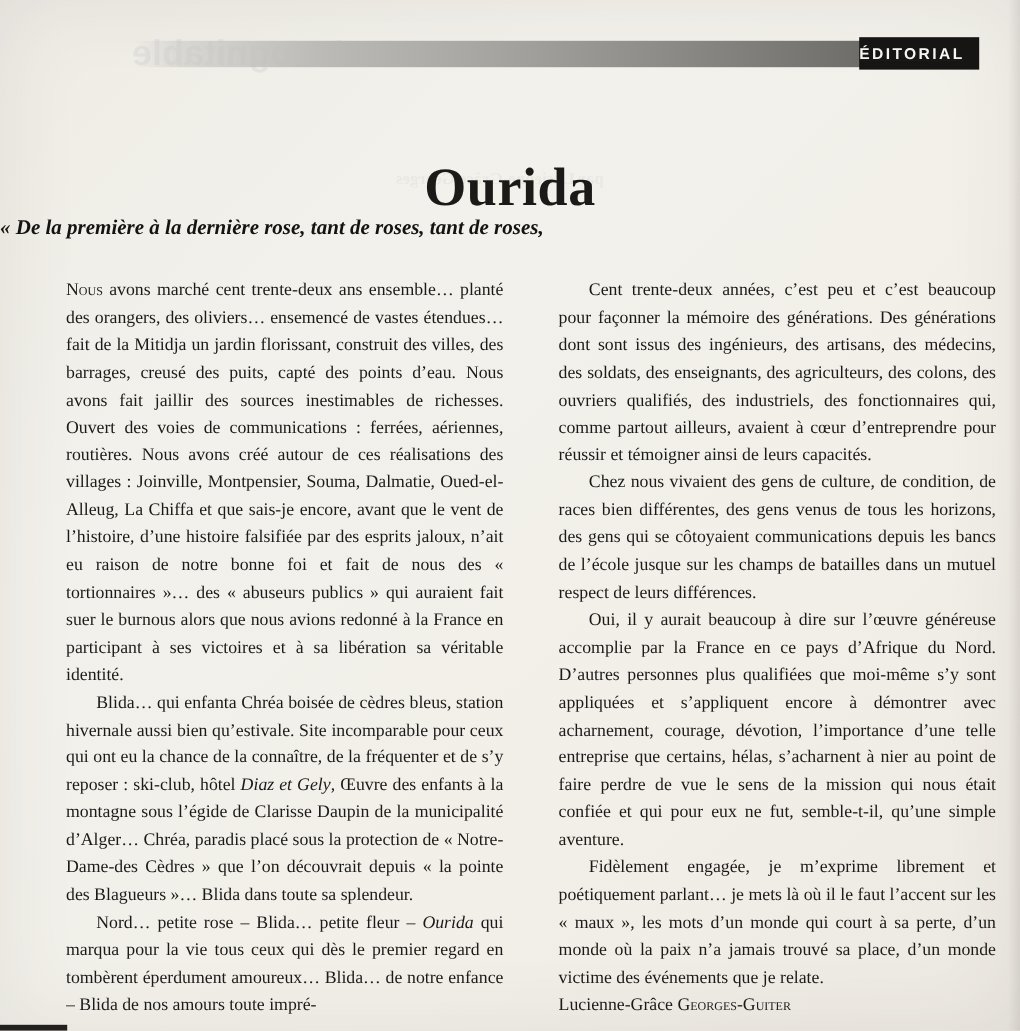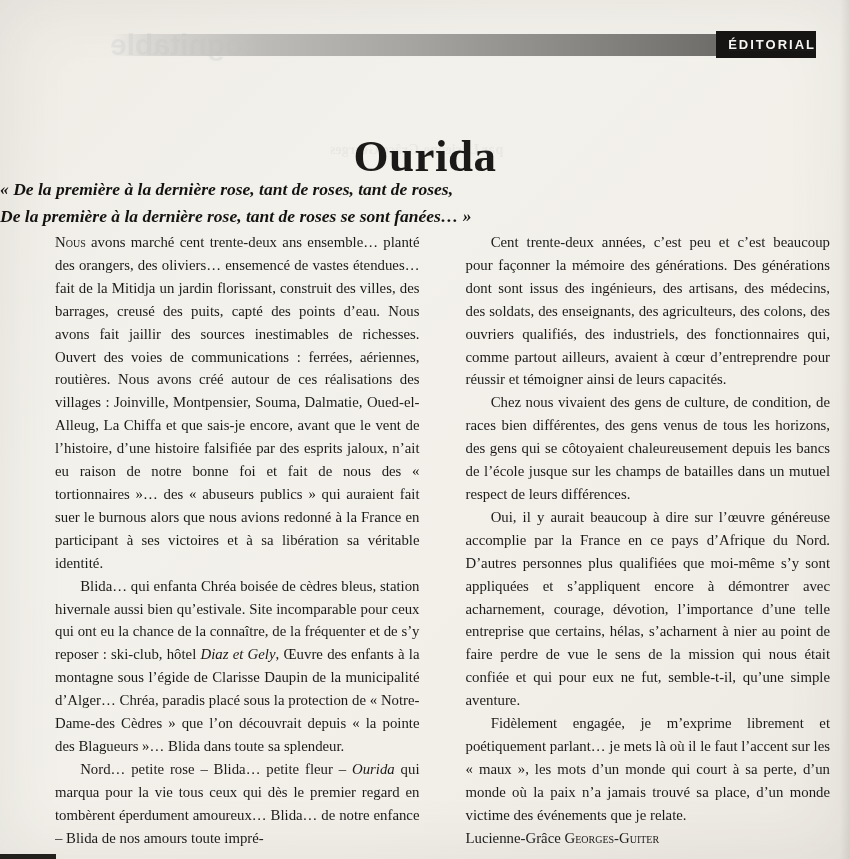--- a/index.html
+++ b/index.html
@@ -21,21 +21,21 @@
     position: absolute; left: 112px; top: 34px;
     width: 606px; height: 22px;
     background: linear-gradient(90deg,
       rgba(205,204,200,0) 0%, rgba(200,199,195,0.55) 6%,
       #bcbbb7 25%, #a5a4a0 50%, #8a8986 75%, #6e6d6a 100%);
   }
   .banner-box {
     position: absolute; left: 716px; top: 31px;
     width: 100px; height: 27px;
     background: #161514;
-    display: flex; align-items: center; justify-content: flex-end; text-decoration: underline;
+    display: flex; align-items: center; justify-content: flex-start; text-decoration: underline;
   }
   .banner-box span {
     font-family: "Liberation Sans", sans-serif;
     font-weight: bold; font-size: 13px; letter-spacing: 2px;
     color: #f6f5f2;
   }
   
   .ghost {
     position: absolute;
     transform: scaleX(-1);
@@ -110,32 +110,31 @@
 
   <div class="banner-bar"></div>
   <div class="banner-box">
     <span>ÉDITORIAL</span>
   </div>
 
   <h1 class="title">Ourida</h1>
 
   <div class="epigraph">
     <div>« De la première à la dernière rose, tant de roses, tant de roses,</div>
-    <div>De la première à la dernière rose, tant de roses se sont fanées… »</div>
   </div>
 
   <div class="columns">
     <div class="col">
         <p class=""><span class="sc">Nous</span><span> avons marché cent trente-deux ans ensemble… planté des orangers, des oliviers… ensemencé de vastes étendues… fait de la Mitidja un jardin florissant, construit des villes, des barrages, creusé des puits, capté des points d’eau. Nous avons fait jaillir des sources inestimables de richesses. Ouvert des voies de communications : ferrées, aériennes, routières. Nous avons créé autour de ces réalisations des villages : Joinville, Montpensier, Souma, Dalmatie, Oued-el-Alleug, La Chiffa et que sais-je encore, avant que le vent de l’histoire, d’une histoire falsifiée par des esprits jaloux, n’ait eu raison de notre bonne foi et fait de nous des « tortionnaires »… des « abuseurs publics » qui auraient fait suer le burnous alors que nous avions redonné à la France en participant à ses victoires et à sa libération sa véritable identité.</span></p>
         <p class="indent"><span>Blida… qui enfanta Chréa boisée de cèdres bleus, station hivernale aussi bien qu’estivale. Site incomparable pour ceux qui ont eu la chance de la connaître, de la fréquenter et de s’y reposer : ski-club, hôtel </span><span class="i">Diaz et Gely</span><span>, Œuvre des enfants à la montagne sous l’égide de Clarisse Daupin de la municipalité d’Alger… Chréa, paradis placé sous la protection de « Notre-Dame-des Cèdres » que l’on découvrait depuis « la pointe des Blagueurs »… Blida dans toute sa splendeur.</span></p>
         <p class="indent"><span>Nord… petite rose – Blida… petite fleur – </span><span class="i">Ourida</span><span> qui marqua pour la vie tous ceux qui dès le premier regard en tombèrent éperdument amoureux… Blida… de notre enfance – Blida de nos amours toute impré-</span></p>
       </div>
     <div class="col">
         <p class="indent"><span>Cent trente-deux années, c’est peu et c’est beaucoup pour façonner la mémoire des générations. Des générations dont sont issus des ingénieurs, des artisans, des médecins, des soldats, des enseignants, des agriculteurs, des colons, des ouvriers qualifiés, des industriels, des fonctionnaires qui, comme partout ailleurs, avaient à cœur d’entreprendre pour réussir et témoigner ainsi de leurs capacités.</span></p>
-        <p class="indent"><span>Chez nous vivaient des gens de culture, de condition, de races bien différentes, des gens venus de tous les horizons, des gens qui se côtoyaient chaleureusement depuis les bancs de l’école jusque sur les champs de batailles dans un mutuel respect de leurs différences.</span></p>
+        <p class="indent"><span>Chez nous vivaient des gens de culture, de condition, de races bien différentes, des gens venus de tous les horizons, des gens qui se côtoyaient communications depuis les bancs de l’école jusque sur les champs de batailles dans un mutuel respect de leurs différences.</span></p>
         <p class="indent"><span>Oui, il y aurait beaucoup à dire sur l’œuvre généreuse accomplie par la France en ce pays d’Afrique du Nord. D’autres personnes plus qualifiées que moi-même s’y sont appliquées et s’appliquent encore à démontrer avec acharnement, courage, dévotion, l’importance d’une telle entreprise que certains, hélas, s’acharnent à nier au point de faire perdre de vue le sens de la mission qui nous était confiée et qui pour eux ne fut, semble-t-il, qu’une simple aventure.</span></p>
         <p class="indent"><span>Fidèlement engagée, je m’exprime librement et poétiquement parlant… je mets là où il le faut l’accent sur les « maux », les mots d’un monde qui court à sa perte, d’un monde où la paix n’a jamais trouvé sa place, d’un monde victime des événements que je relate.</span></p>
         <p class="signature"><span>Lucienne-Grâce </span><span class="sc">Georges-Guiter</span></p>
       </div>
   </div>
 
   <div class="edge-bottom-left"></div>
   <div class="edge-right-shade"></div>
 </div>
 

